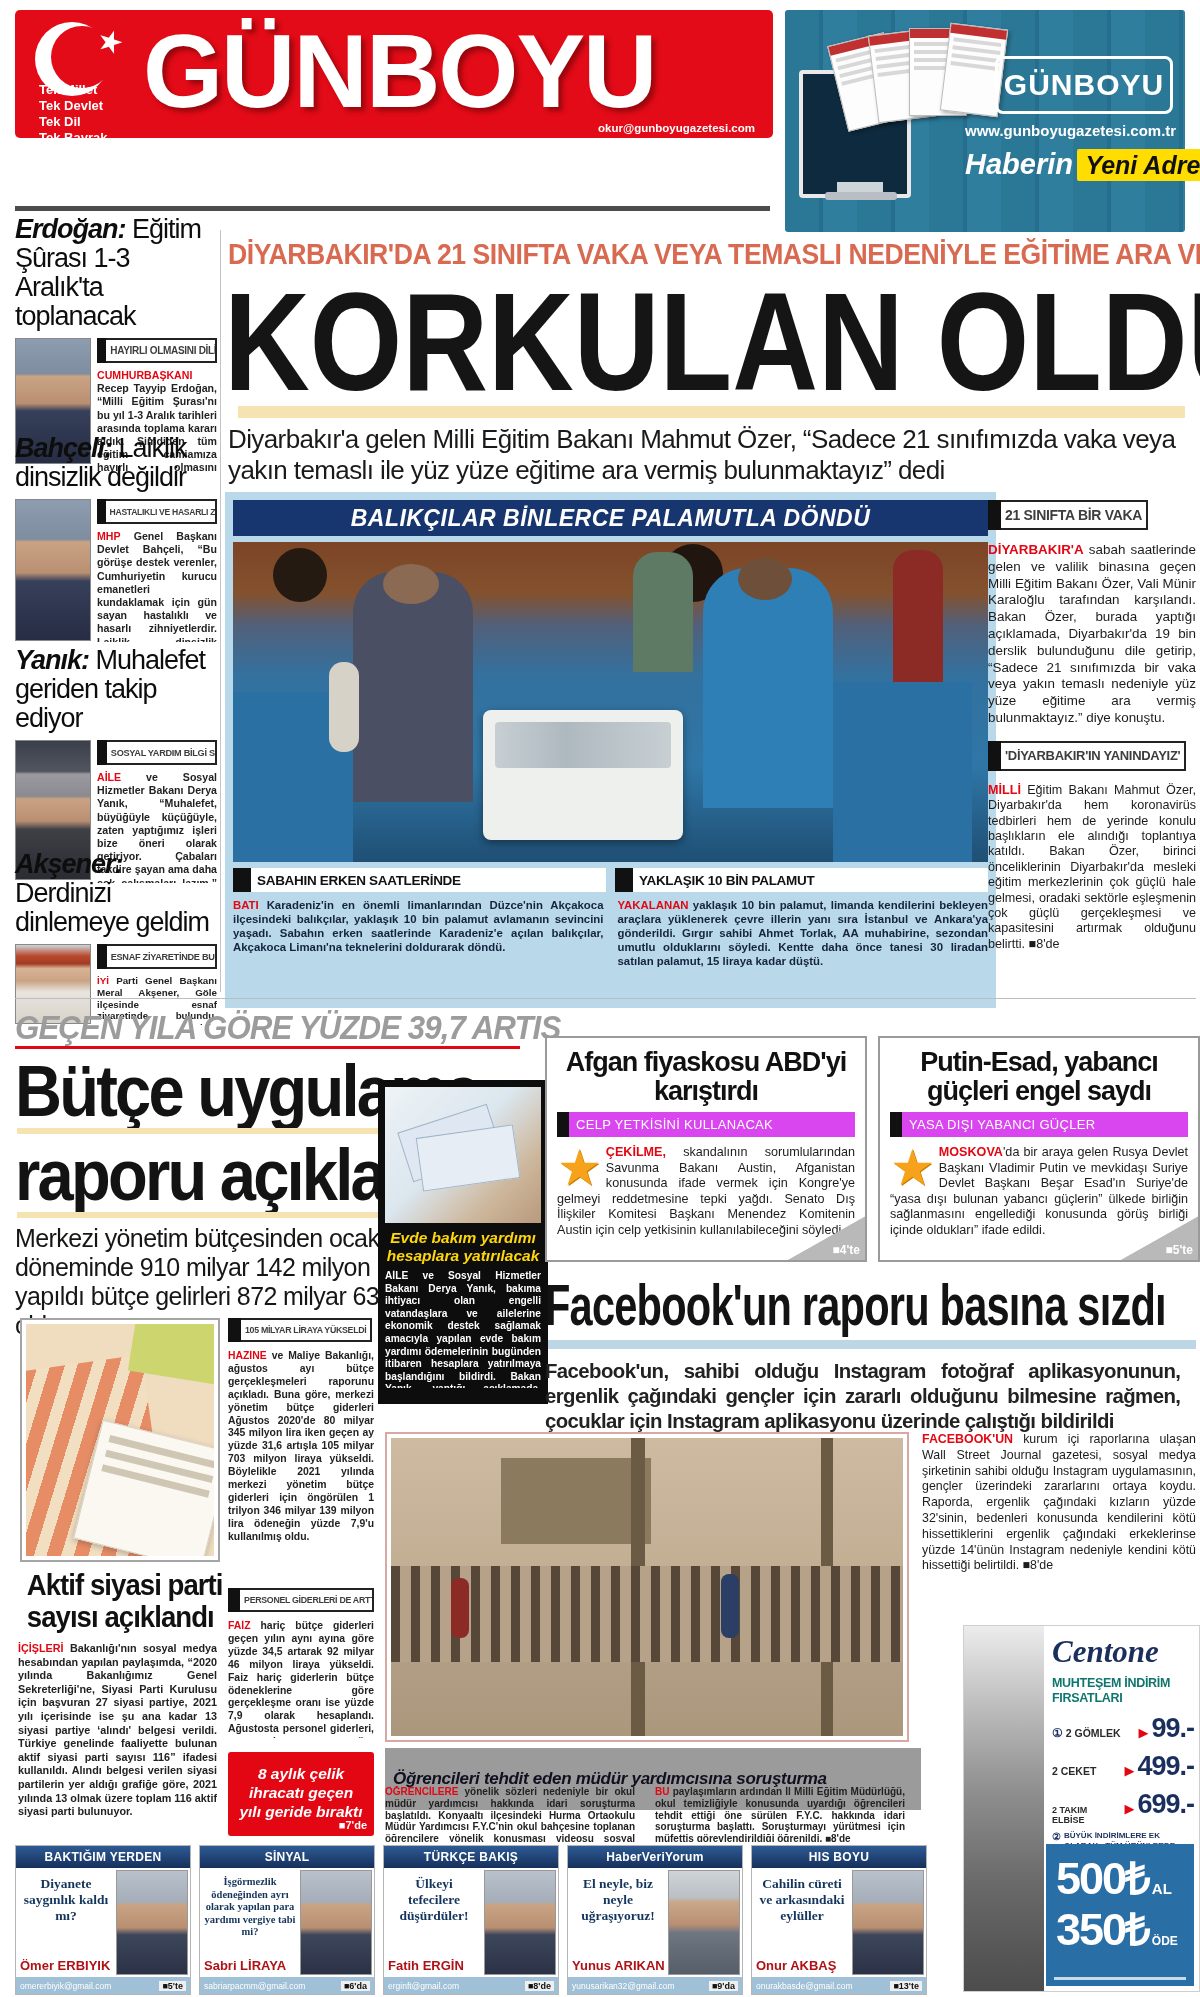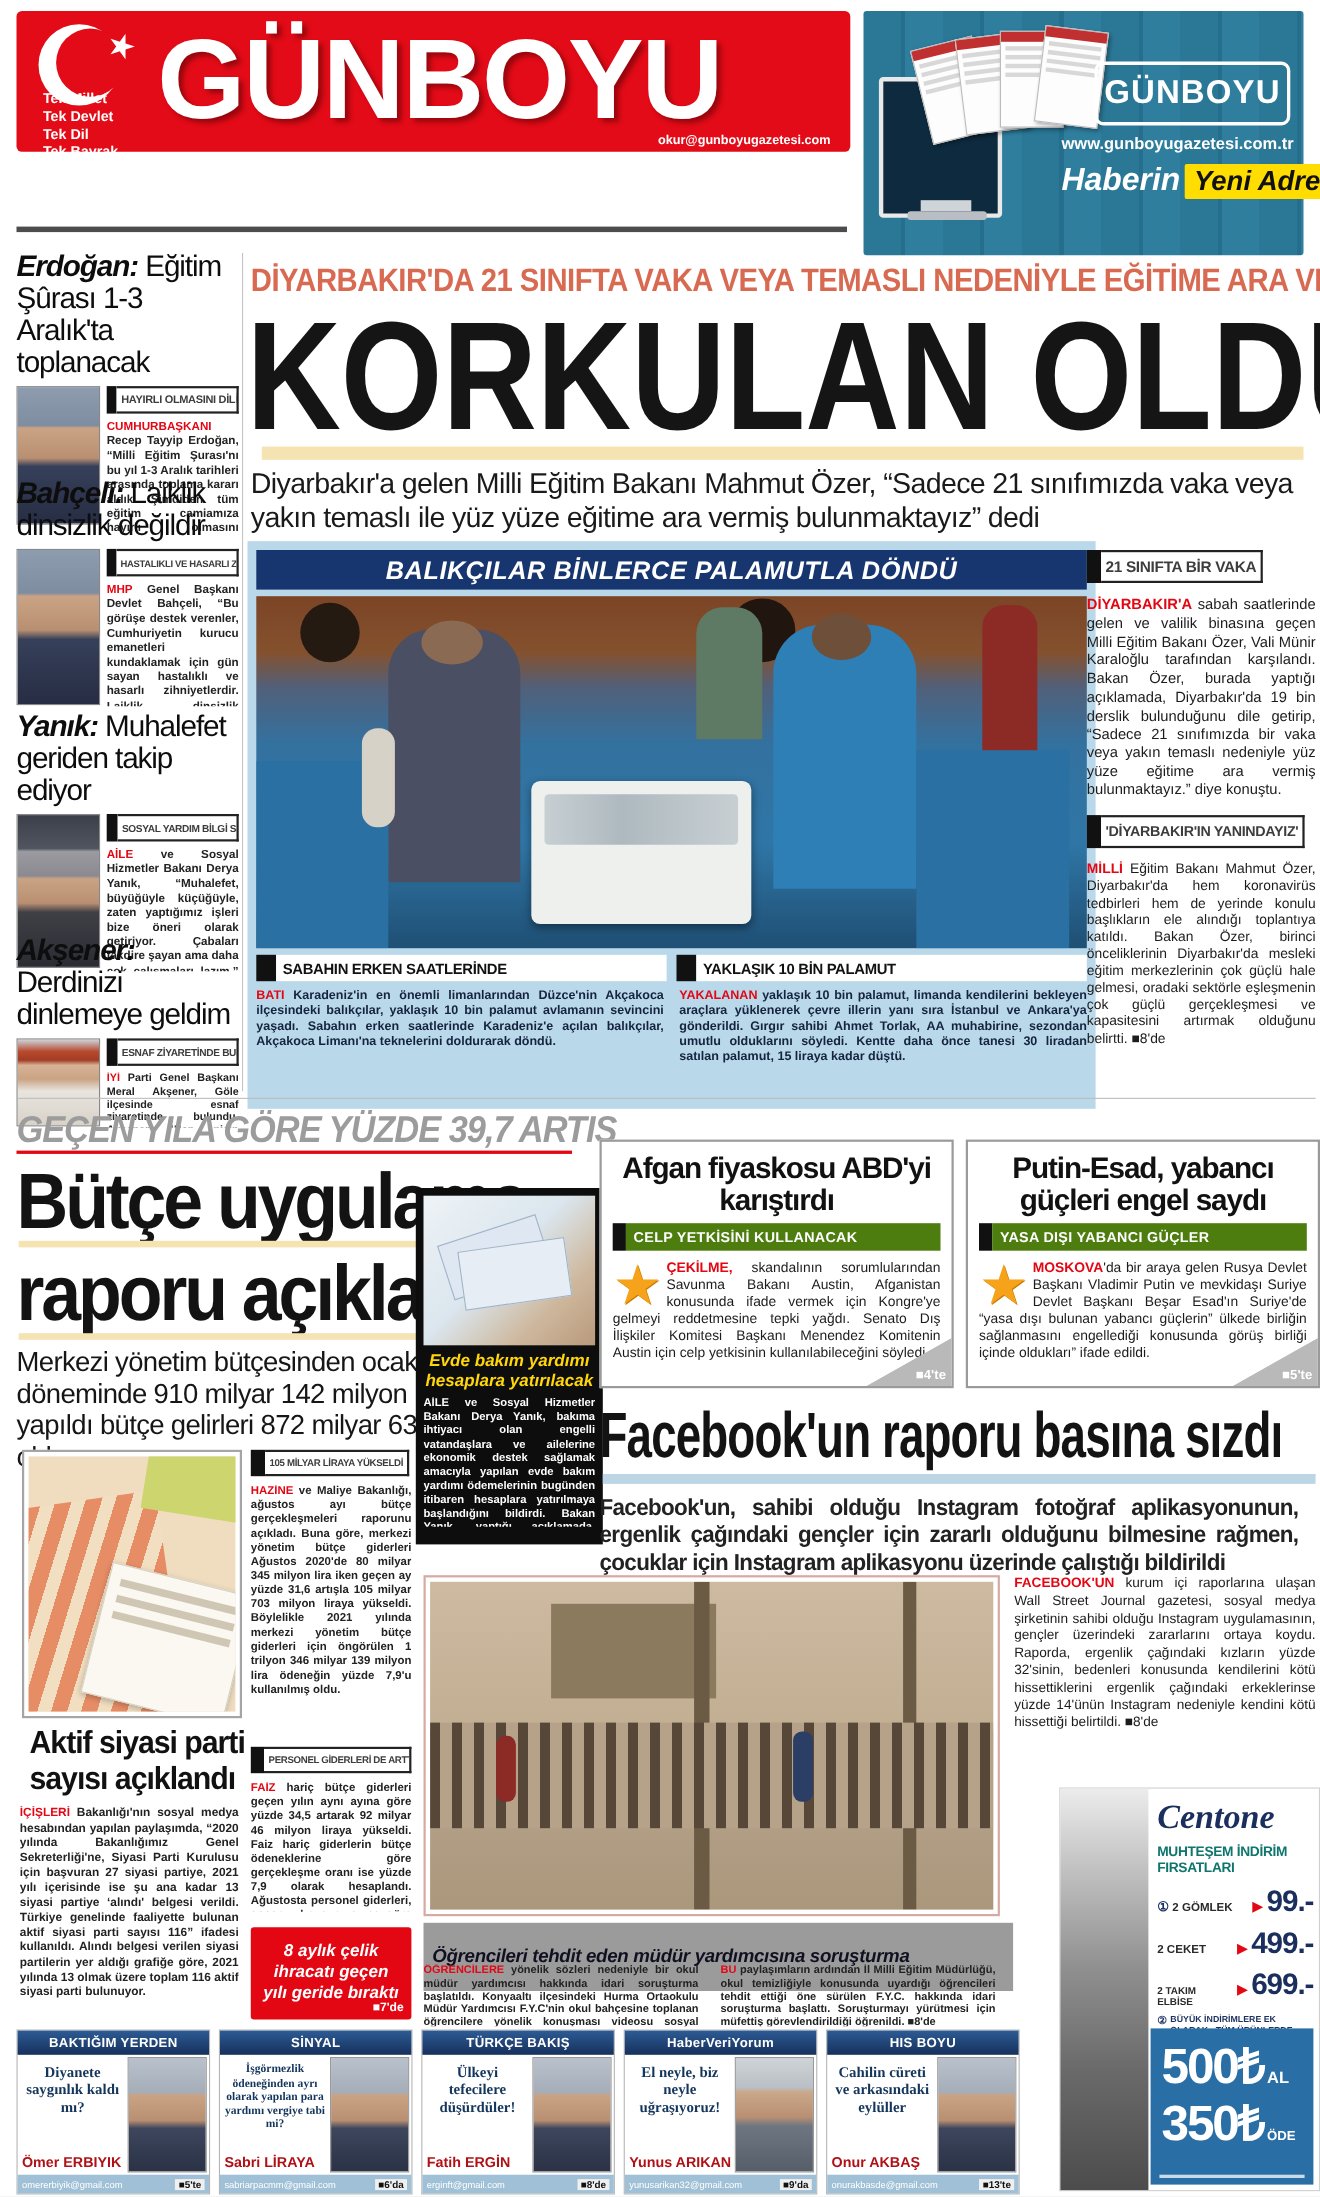--- a/index.html
+++ b/index.html
@@ -74,21 +74,21 @@
   .evde{background:#0d0d0d;padding:7px}
   .evde-title{color:#ffd60a;font-weight:bold;font-style:italic;font-size:15.5px;line-height:18px;text-align:center;margin-top:6px}
   .evde-body{color:#fff;font-weight:bold;font-size:10.2px;line-height:12.6px;margin-top:5px}
   .moneyphoto{height:136px;background:linear-gradient(135deg,#eef3f6 0%,#dbe6ee 45%,#cdb79c 75%,#b99a7c 100%);position:relative;overflow:hidden}
   .note{position:absolute;background:#dfe8f2;border:1px solid #9fb4c8}
   
   .wbox{border:2px solid #9a9a9a;background:#fff}
   .whead{font-weight:bold;font-size:27px;line-height:29px;letter-spacing:-1px;text-align:center;margin:10px 8px 6px}
   .gkick{display:flex;height:25px;margin:0 10px}
   .gkick .sq{width:12px;background:#111}
-  .gkick .gt{flex:1;background:#4d7c0f;color:#fff;font-weight:bold;font-size:13px;display:flex;align-items:center;padding:0 7px;letter-spacing:.3px}
+  .gkick .gt{flex:1;background:#d946ef;color:#fff;font-weight:normal;font-size:13px;display:flex;align-items:center;padding:0 7px;letter-spacing:.3px}
   .wbody{font-size:12.6px;line-height:15.6px;color:#1c1c1c;margin:8px 10px 0;text-align:center}
   .star-ic{float:left;color:#f7a21b;font-size:50px;line-height:42px;margin:2px 4px 0 0;text-shadow:1px 1px 0 #c97b00}
   .corner{position:absolute;right:0;bottom:0;width:78px;height:44px;
       background:linear-gradient(to top left,#b9b9b9 49%,transparent 50%)}
   .corner span{position:absolute;right:5px;bottom:3px;color:#fff;font-weight:bold;font-size:12px}
   
   .fbhead{font-weight:bold;font-size:52px;line-height:1;letter-spacing:-1px;color:#131313;transform:scale(.8,1.12);transform-origin:left top}
   .fbdeck{font-weight:bold;font-size:21px;line-height:25px;color:#222;letter-spacing:-.6px;transform:scale(.97,1);transform-origin:left top}
   .fbbar{background:#bcd6e6}
   .fbbody{font-size:12.4px;line-height:15.8px;color:#1c1c1c}
@@ -199,21 +199,21 @@
 
   <div class="abs ruler" style="left:15px;top:206px;width:755px;height:5px"></div>
 
   <div class="abs lead-kick nw" style="left:228px;top:238px">DİYARBAKIR'DA 21 SINIFTA VAKA VEYA TEMASLI NEDENİYLE EĞİTİME ARA VERİLDİ</div>
   <div class="abs lead-head nw" style="left:224px;top:272px">KORKULAN OLDU</div>
   <div class="abs cream" style="left:238px;top:406px;width:947px;height:12px"></div>
   <div class="abs deck" style="left:228px;top:424px;width:962px">Diyarbakır'a gelen Milli Eğitim Bakanı Mahmut Özer, “Sadece 21 sınıfımızda vaka veya yakın temaslı ile yüz yüze eğitime ara vermiş bulunmaktayız” dedi</div>
 
   <div class="abs vrule" style="left:220px;top:230px;height:762px"></div>
 
-  <section class="abs" style="left:15px;top:228px;width:202px;height:200px">
+  <section class="abs" style="left:15px;top:215px;width:202px;height:200px">
     <h2 class="ltitle"><b>Erdoğan:</b><span> Eğitim Şûrası 1-3 Aralık'ta toplanacak</span></h2>
     <div class="srow">
       <div class="portrait" style="width:74px;height:124px"></div>
       <div class="scol">
         <div class="kbox">
             <span class="sq"></span>
             <span class="kt">HAYIRLI OLMASINI DİLİYORUM</span>
           </div>
         <p class="bt jt" style="height:104px;overflow:hidden"><span class="lr">CUMHURBAŞKANI</span> <span>Recep Tayyip Erdoğan, “Milli Eğitim Şurası'nı bu yıl 1-3 Aralık tarihleri arasında toplama kararı aldık. Şimdiden tüm eğitim camiamıza hayırlı olmasını diliyorum.” ifadelerini kullandı.</span></p>
       </div>

